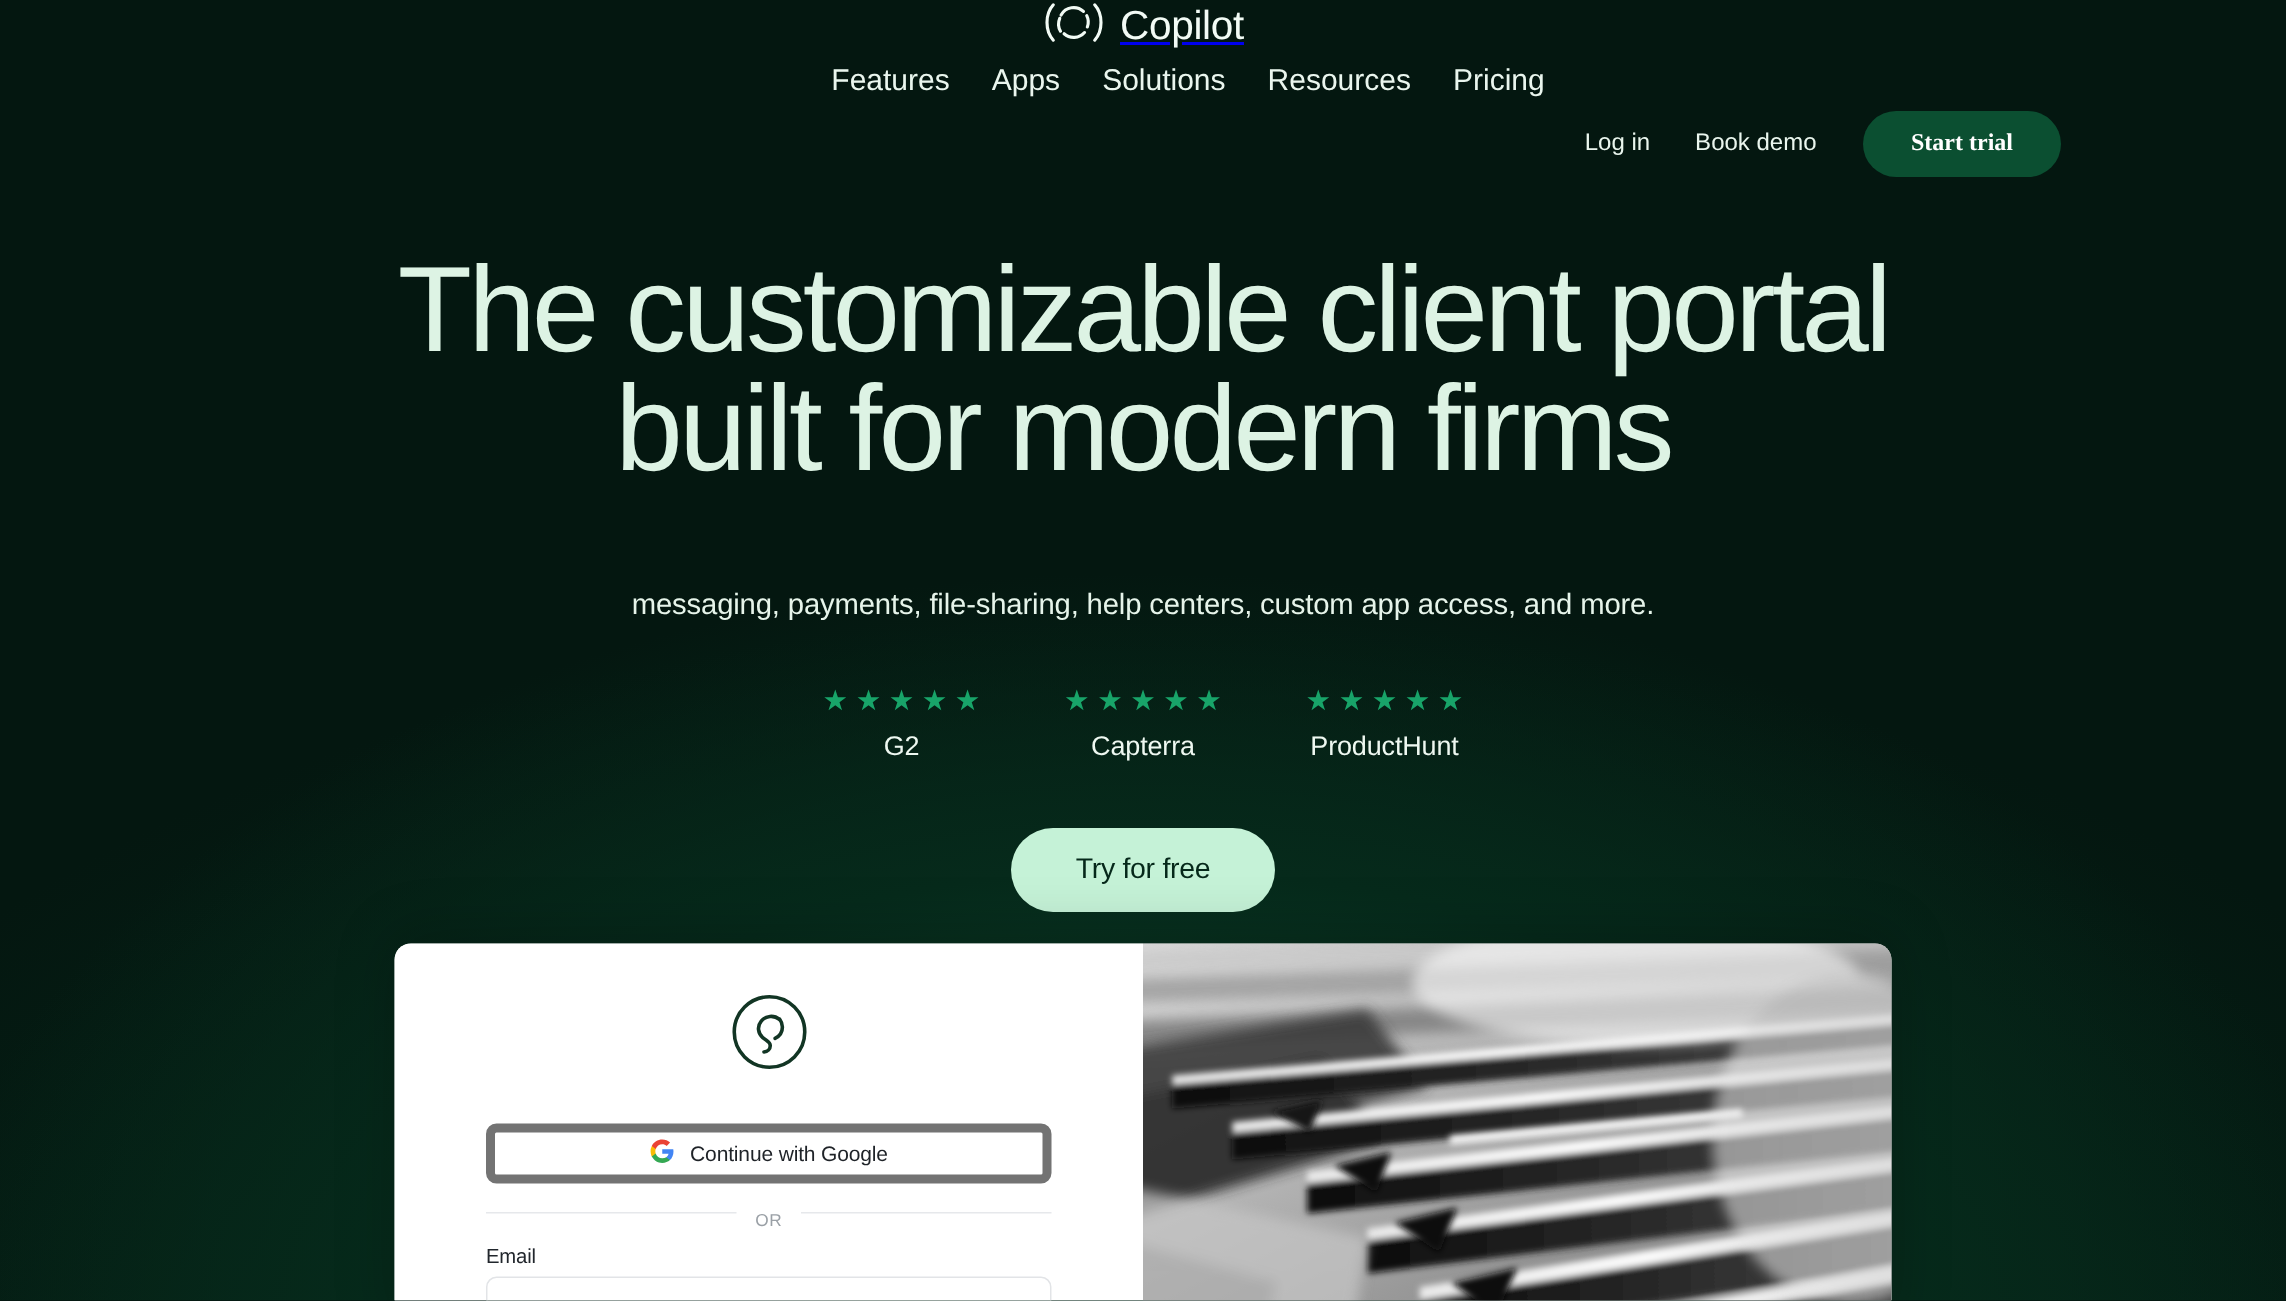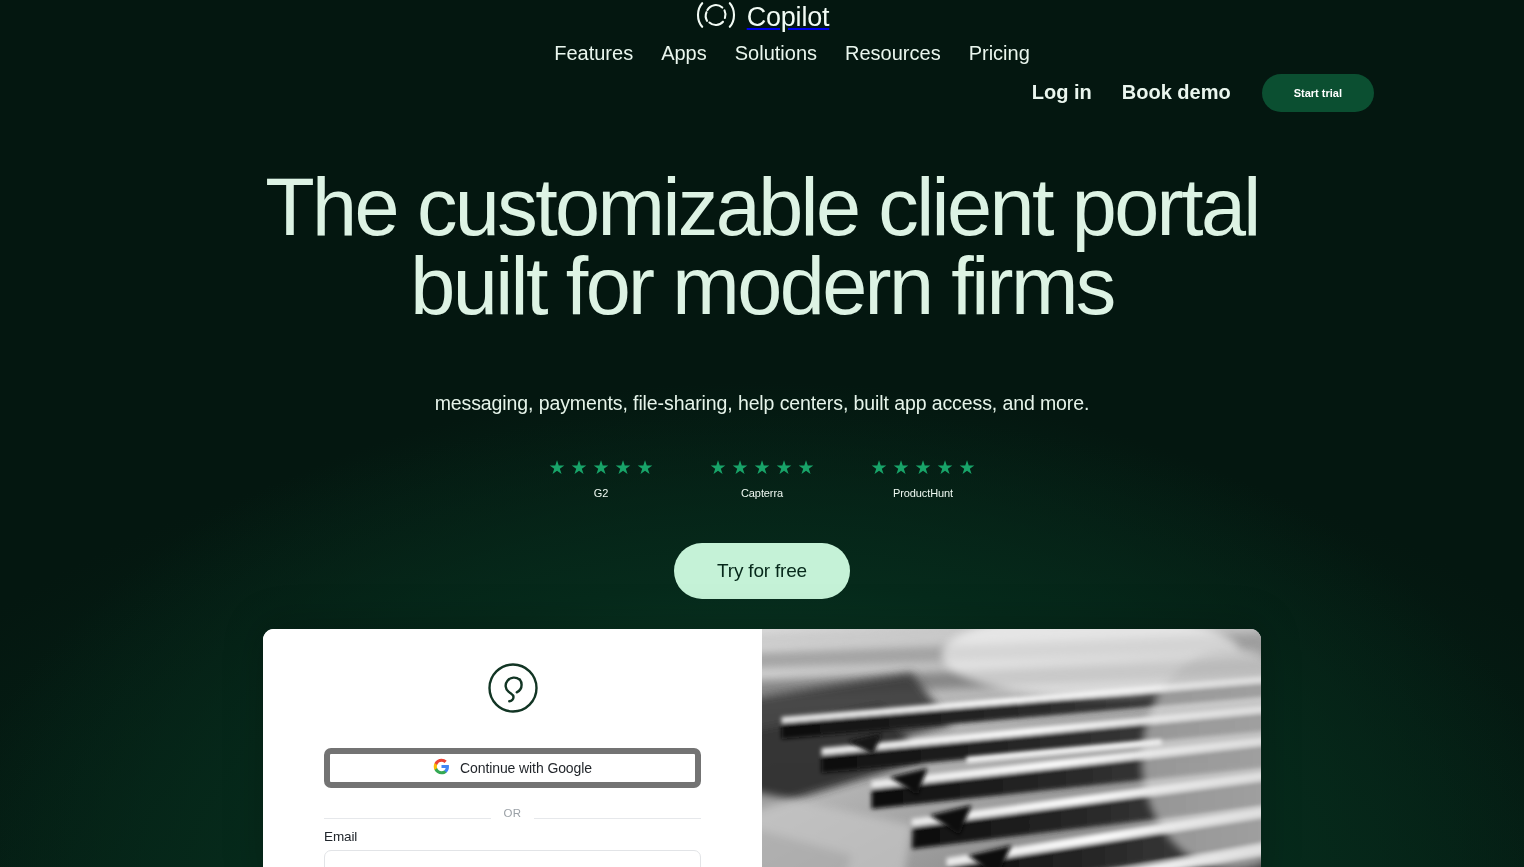--- a/index.html
+++ b/index.html
@@ -73,39 +73,38 @@
     cursor: pointer;
   }
 
   .header-right {
     margin-left: auto;
     display: flex;
     align-items: center;
     gap: 0;
   }
   .auth-link {
-    font-size: 20px;
+    font-size: 16px;
     color: #eaf6ee;
     text-decoration: none;
     padding: 8px 15px;
     white-space: nowrap;
     cursor: pointer;
-    font-weight: bold;
   }
   .btn-trial {
     margin-left: 16px;
     background: #0b4f31;
     color: #ffffff;
-    font-size: 11px;
+    font-size: 16px;
     font-weight: 700;
     border: none;
     border-radius: 999px;
     padding: 13px 32px;
     cursor: pointer;
-    font-family: Liberation Sans, sans-serif;
+    font-family: Liberation Serif, serif;
     white-space: nowrap;
   }
 
   
   .hero {
     position: relative;
     text-align: center;
     padding-top: 93px;
     z-index: 3;
   }
@@ -146,21 +145,21 @@
     gap: 5px;
     line-height: 1;
   }
   .star {
     color: #18a469;
     font-size: 19px;
     line-height: 1;
   }
   .rating-name {
     margin-top: 10px;
-    font-size: 11px;
+    font-size: 18px;
     color: #eef8f1;
     letter-spacing: -0.1px;
   }
 
   
   .cta-wrap { margin-top: 44px; display: flex; justify-content: center; }
   .btn-try {
     background: #c5f2d7;
     color: #06281a;
     font-size: 19px;
@@ -212,21 +211,21 @@
     cursor: pointer;
     font-family: inherit;
     font-size: 14px;
     color: #1f2328;
     letter-spacing: -0.1px;
   }
 
   .divider {
     width: 100%;
     display: flex;
-    align-items: flex-end;
+    align-items: flex-start;
     gap: 12px;
     margin: 19px 0 10px;
   }
   .divider-line { flex: 1; height: 1px; background: #e6e8eb; }
   .divider-text { font-size: 11.5px; color: #9aa0a6; letter-spacing: 0.4px; }
 
   .field-block { width: 100%; }
   .field-label {
     display: block;
     font-size: 13.5px;
@@ -293,21 +292,21 @@
 
   <section class="hero">
 
     <h1 class="hero-title">
       <span>The customizable client portal</span><br>
       <span>built for modern firms</span>
     </h1>
 
     <p class="hero-sub">
       <br>
-      <span>messaging, payments, file-sharing, help centers, built app access, and more.</span>
+      <span>messaging, payments, file-sharing, help centers, custom app access, and more.</span>
     </p>
 
     <div class="ratings">
 
       <div class="rating">
         <div class="stars">
           <span class="star">★</span>
           <span class="star">★</span>
           <span class="star">★</span>
           <span class="star">★</span>

